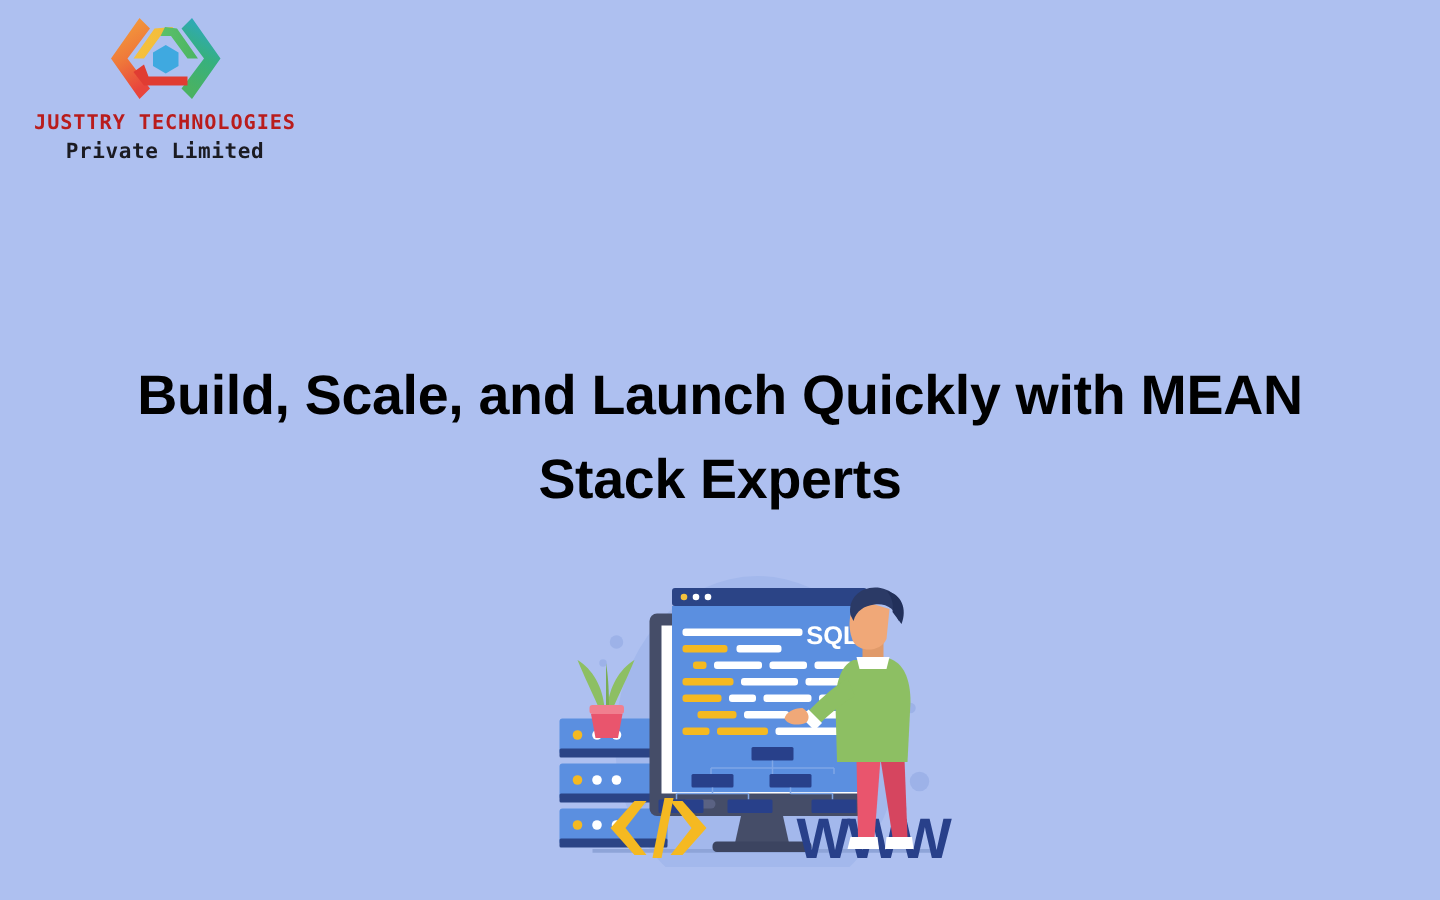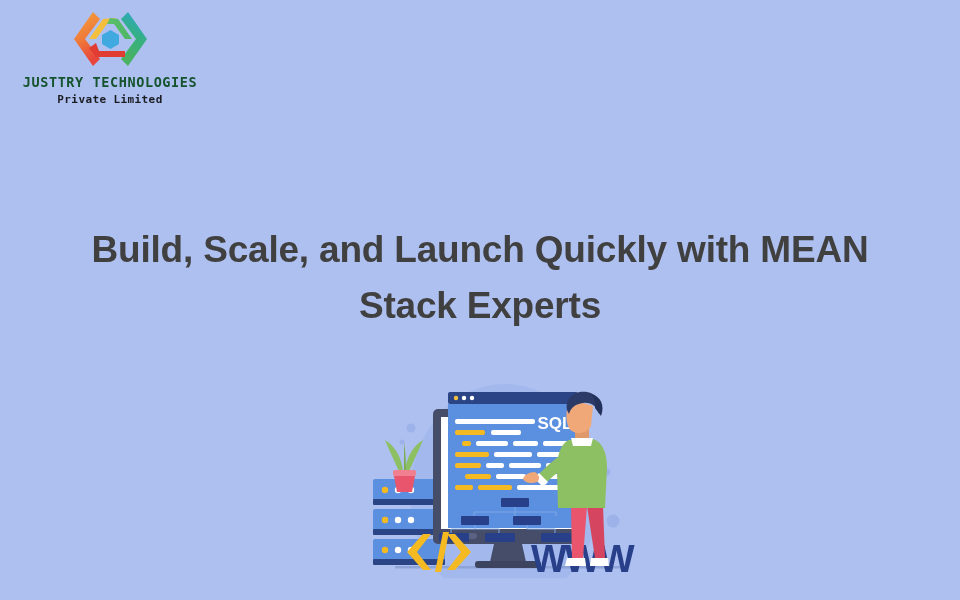--- a/index.html
+++ b/index.html
@@ -17,45 +17,45 @@
     left:10px; top:8px;
     width:200px;
     text-align:center;
   }
   #logo-mark { width:95px; height:62px; display:block; margin:0 auto; }
   #brand-name {
     font-family:"DejaVu Sans Mono", monospace;
     font-size:13.5px;
     font-weight:700;
     letter-spacing:0.6px;
-    color:#14532d;
+    color:#b91c1c;
     margin-top:4px;
     white-space:nowrap;
   }
   #brand-sub {
     font-family:"DejaVu Sans Mono", monospace;
-    font-size:11px;
+    font-size:14px;
     font-weight:700;
     letter-spacing:0.4px;
     color:#1b1b22;
     margin-top:3px;
     white-space:nowrap;
   }
 
   
   #headline {
     position:absolute;
-    left:50px; top:222px;
+    left:50px; top:236px;
     width:860px;
     text-align:center;
     font-size:37px;
     font-weight:700;
     line-height:1.5;
     letter-spacing:-0.2px;
-    color:#404040;
+    color:#000000;
   }
 
   
   #hero-illustration {
     position:absolute;
     left:355px; top:376px;
     width:310px; height:202px;
   }
   #hero-illustration svg { display:block; width:100%; height:100%; }
 </style>

